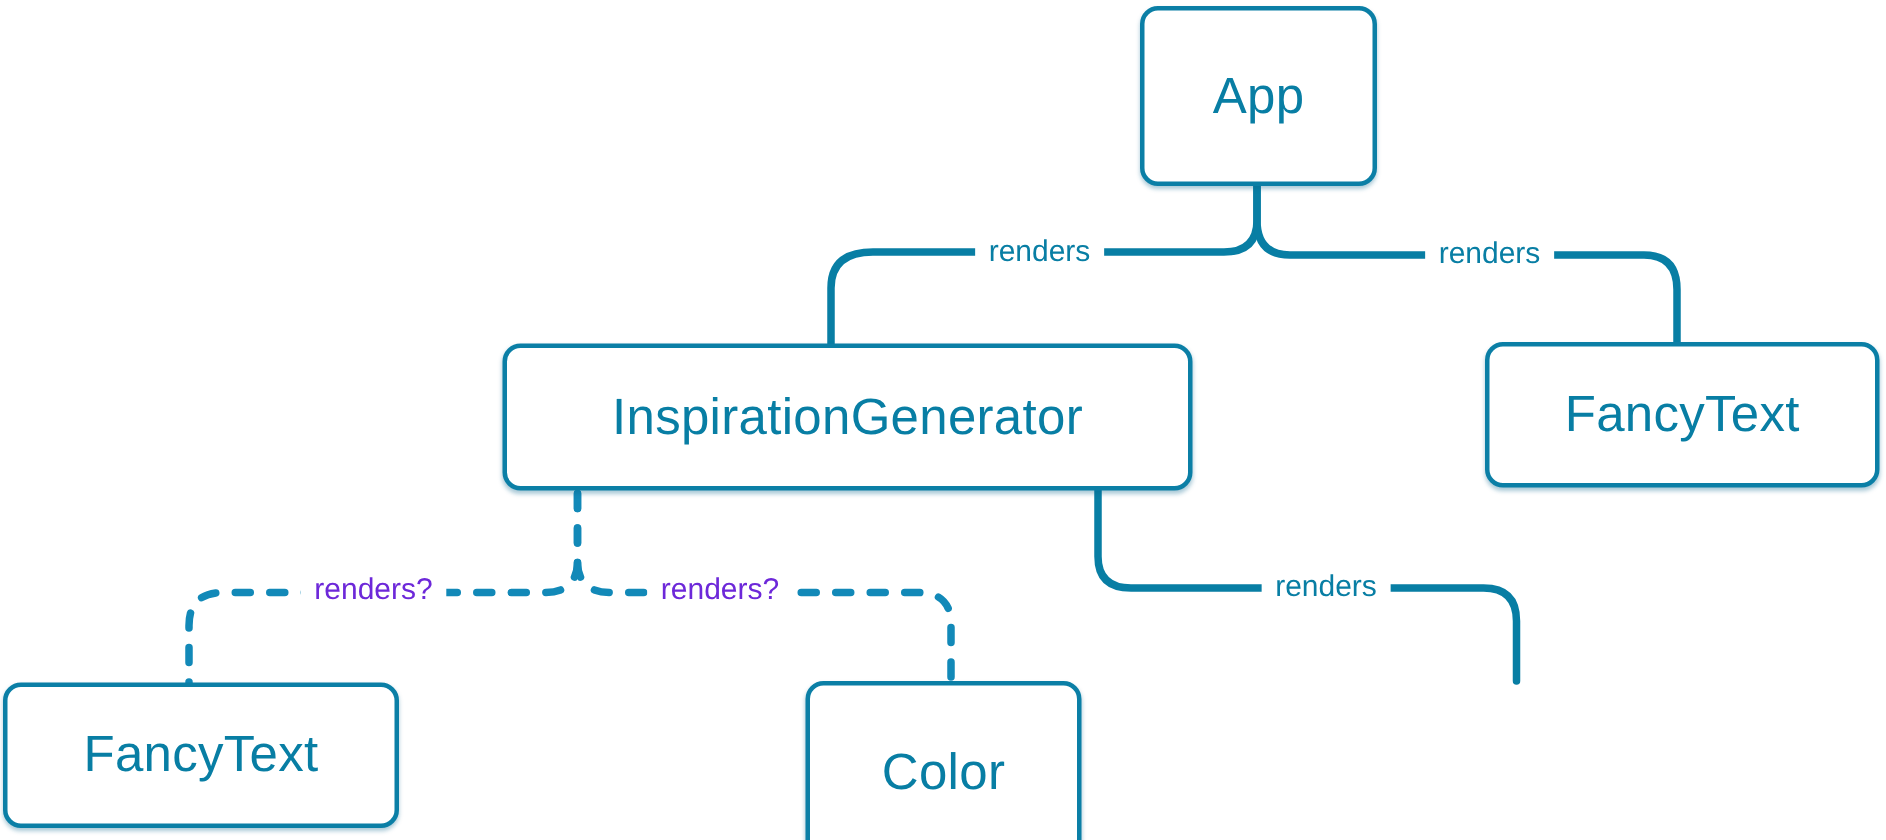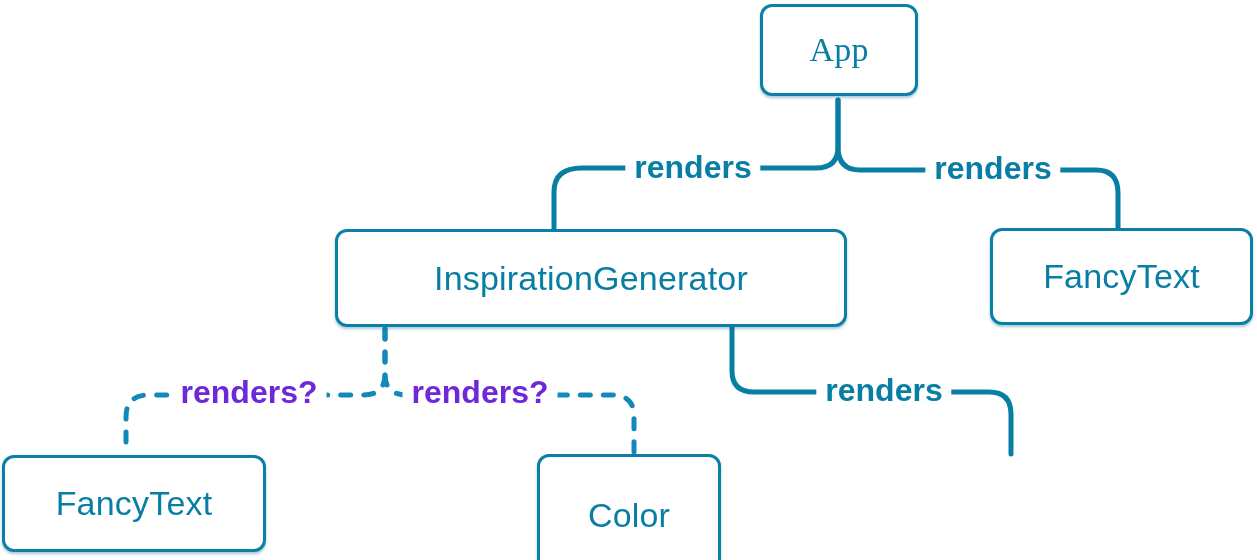--- a/index.html
+++ b/index.html
@@ -41,33 +41,33 @@
     box-shadow: 0 2px 3px rgba(8, 100, 140, 0.35);
     display: flex;
     align-items: center;
     justify-content: center;
     color: #087ea4;
     font-size: 34px;
     font-weight: 500;
     letter-spacing: 0.2px;
     box-sizing: border-box;
   }
-  .node-app                  { left: 760px;  top: 4px;   width: 158px; height: 92px; font-family: Liberation Serif, serif; }
-  .node-inspiration          { left: 335px;  top: 229px; width: 512px; height: 98px; }
+  .node-app                  { left: 760px;  top: 4px;   width: 158px; height: 120px; }
+  .node-inspiration          { left: 335px;  top: 229px; width: 460px; height: 98px; }
   .node-fancytext-top        { left: 990px;  top: 228px; width: 263px; height: 97px; }
   .node-fancytext-bottom     { left: 2px;    top: 455px; width: 264px; height: 97px; }
   .node-color                { left: 537px;  top: 454px; width: 184px; height: 122px; }
   .node-copyright            { left: 878px;  top: 454px; width: 265px; height: 99px; }
   .edge-label {
     position: absolute;
     transform: translate(-50%, -50%);
     background: #ffffff;
     padding: 0 9px;
-    font-size: 32px;
-    font-weight: bold;
+    font-size: 20px;
+    font-weight: normal;
     color: #087ea4;
     white-space: nowrap;
     line-height: 1.1;
   }
   .edge-label.dashed {
     color: #6d28d9;
   }
   .lbl-renders-left   { left: 693px;  top: 168px; }
   .lbl-renders-right  { left: 993px;  top: 169px; }
   .lbl-renders-copy   { left: 884px;  top: 391px; }

